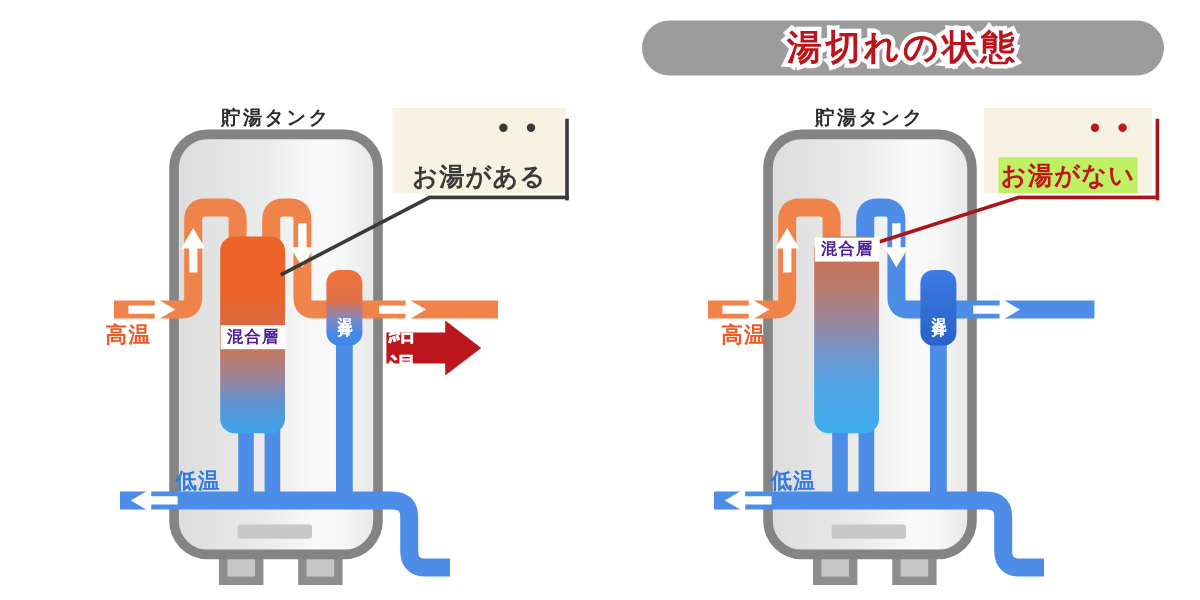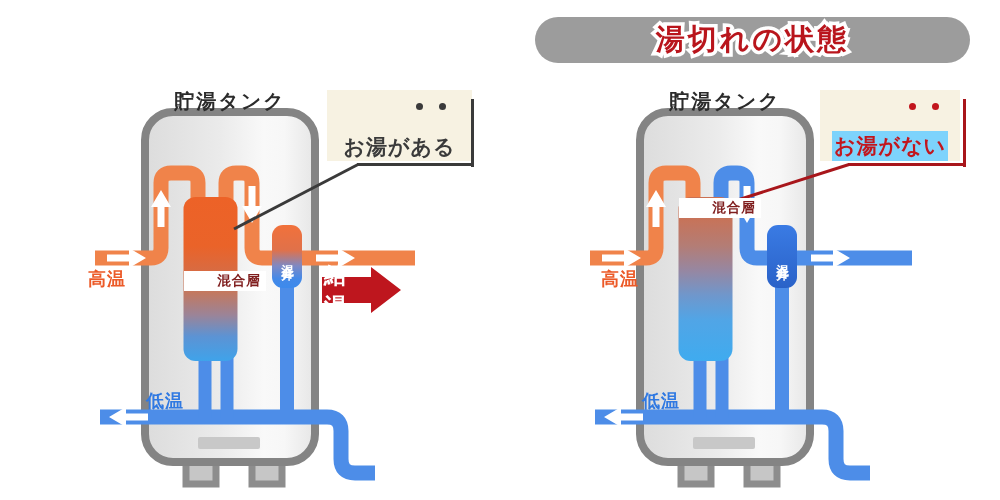--- a/index.html
+++ b/index.html
@@ -11,46 +11,46 @@
   .pill{position:absolute;top:17px;width:435px;height:46px;background:#9C9C9C;border-radius:23px;
         display:flex;align-items:center;justify-content:center;}
   .pill-text{font-size:29px;font-weight:800;letter-spacing:3px;white-space:nowrap;}
   .pill-left{left:35px;} .pill-right{left:535px;text-align:right;}
   .pill-left .pill-text{color:#FFFFFF;}
   .dual{position:relative;}
   .dual .stroke{position:absolute;left:0;top:0;-webkit-text-stroke:7px #FFFFFF;color:transparent;}
   .dual .fill{position:relative;color:#B9151C;}
 
   
-  .tank-title{position:absolute;top:88px;width:170px;text-align:center;font-size:20px;font-weight:700;
+  .tank-title{position:absolute;top:88px;width:170px;text-align:center;font-size:16px;font-weight:700;
               color:#2B2B2B;letter-spacing:2px;}
   .tank-title.l{left:145px;} .tank-title.r{left:640px;}
 
   
   .temp{position:absolute;font-size:18px;font-weight:700;letter-spacing:1px;}
   .hot{color:#EC5A28;top:267px;} .hot.l{left:88px;} .hot.r{left:601px;}
   .cold{color:#3079E2;top:389px;margin-left:40px;} .cold.l{left:106px;} .cold.r{left:602px;}
 
   
   .layer-label{position:absolute;width:54px;height:20px;background:#FFFFFF;display:flex;align-items:center;
-               justify-content:center;font-size:13.5px;font-weight:700;color:#7f1d1d;letter-spacing:1px;padding-left:28px;}
+               justify-content:center;font-size:13.5px;font-weight:700;color:#4c1d95;letter-spacing:1px;}
   .layer-label.l{left:184px;top:271px;} .layer-label.r{left:679px;top:198px;}
 
   
   .valve-label{position:absolute;top:229px;width:30px;height:56px;color:#FFFFFF;font-size:12.5px;font-weight:700;
                writing-mode:vertical-rl;text-orientation:upright;letter-spacing:2px;
                display:flex;align-items:center;justify-content:center;}
   .valve-label.l{left:272px;} .valve-label.r{left:767px;}
 
   
   .callout{position:absolute;top:90px;height:71px;background:#F7F2E2;display:flex;align-items:flex-end;
            justify-content:center;font-weight:700;font-size:21px;letter-spacing:1px;}
   .callout.l{left:327px;width:145px;color:#3A3A3A;}
   .callout.r{left:820px;width:140px;color:#C2161D;}
-  .callout .hl{background:#7dd3fc;padding:1px 2px;font-family:Liberation Serif, serif;}
+  .callout .hl{background:#bef264;padding:1px 2px;font-family:Liberation Serif, serif;}
   .shadow-line{position:absolute;}
   .callout.l .sv{left:144px;top:9px;width:3px;height:68px;background:#3A3A3A;}
   .callout.l .sh{left:30px;top:73px;width:117px;height:3px;background:#3A3A3A;}
   .callout.r .sv{left:143px;top:9px;width:3px;height:68px;background:#A8161B;}
   .callout.r .sh{left:28px;top:73px;width:118px;height:3px;background:#A8161B;}
   .dot{position:absolute;top:13px;width:7px;height:7px;border-radius:50%;}
   .dot.d1{left:89px;} .dot.d2{left:112px;}
   .callout.l .dot{background:#3A3A3A;} .callout.r .dot{background:#C2161D;}
 
   

